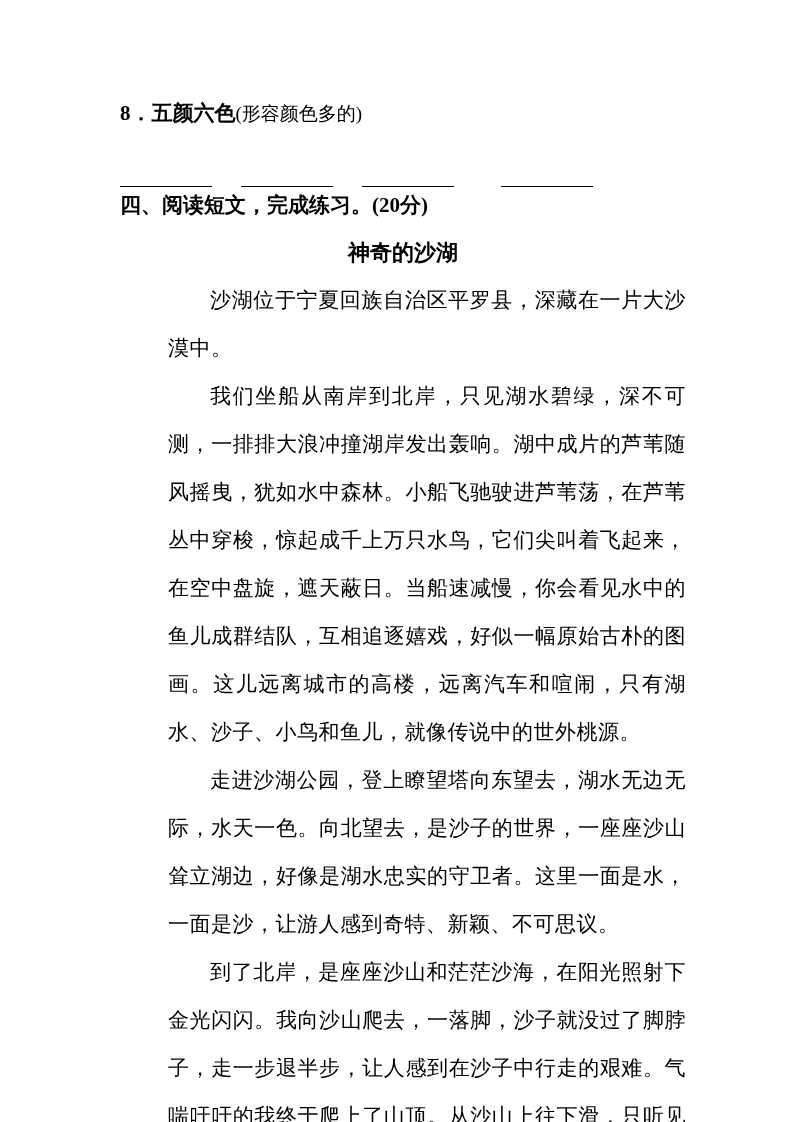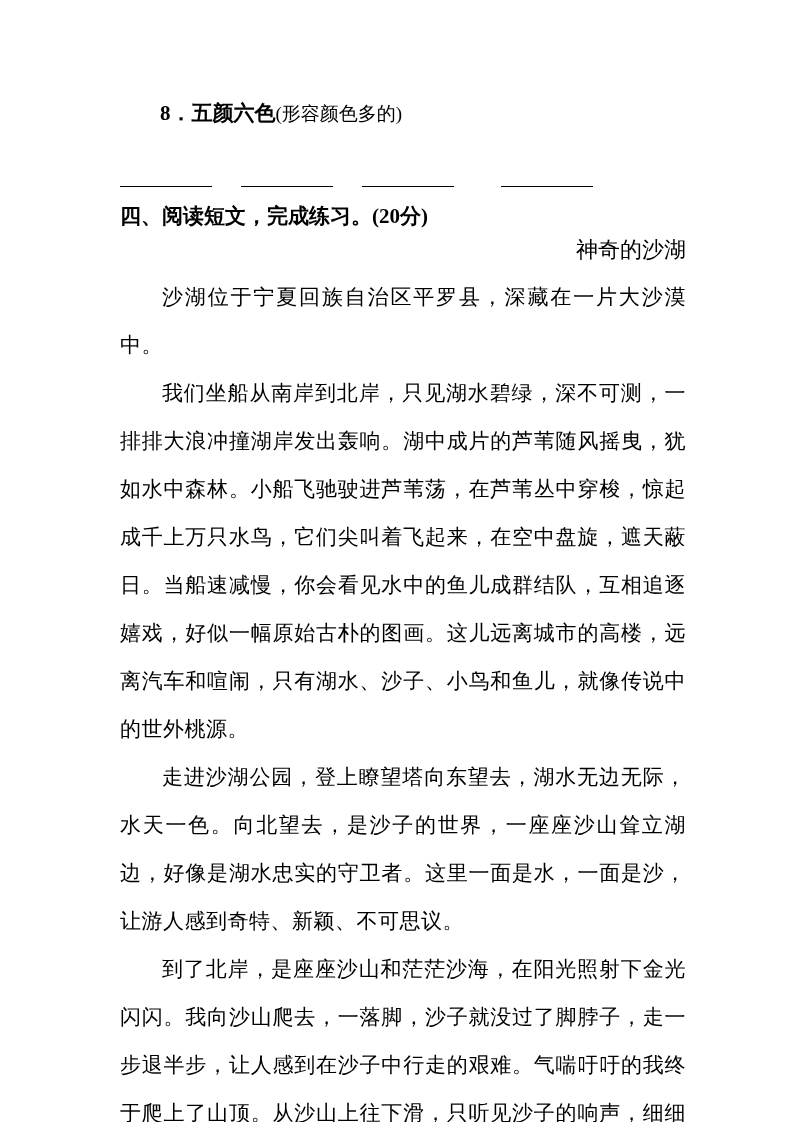--- a/index.html
+++ b/index.html
@@ -18,21 +18,20 @@
   .content {
     position: absolute;
     left: 120px;
     top: 98px;
     width: 566px;
   }
   .vocab-line {
     font-size: 21px;
     line-height: 30px;
     white-space: nowrap;
-    margin-left: 40px;
   }
   .vocab-line .num,
   .vocab-line .word {
     font-weight: bold;
   }
   .vocab-line .note {
     font-weight: normal;
     font-size: 19px;
   }
   .blanks-row {
@@ -43,38 +42,40 @@
   }
   .blank {
     display: inline-block;
     width: 92px;
     height: 1px;
     border-bottom: 1.6px solid #000;
     margin-right: 29px;
   }
   .blank:nth-child(4) { margin-left: 18px; margin-right: 0; }
   .section-heading {
-    margin-top: 12px;
+    margin-top: 1px;
     font-size: 21px;
     font-weight: bold;
     line-height: 34px;
   }
   .essay-title {
+    margin-top: 14px;
     font-size: 22px;
-    font-weight: normal;
-    text-align: right;
+    font-weight: bold;
+    text-align: center;
     line-height: 34px;
   }
   .essay-body p {
     font-size: 21px;
     line-height: 48px;
     text-align: justify;
     text-indent: 2em;
     letter-spacing: 0.5px;
     font-weight: normal;
+    margin-left: 48px;
   }
   .essay-body p:first-child {
     margin-top: 6px;
   }
 </style>
 </head>
 <body>
 
 <div class="page">
   <div class="content">

